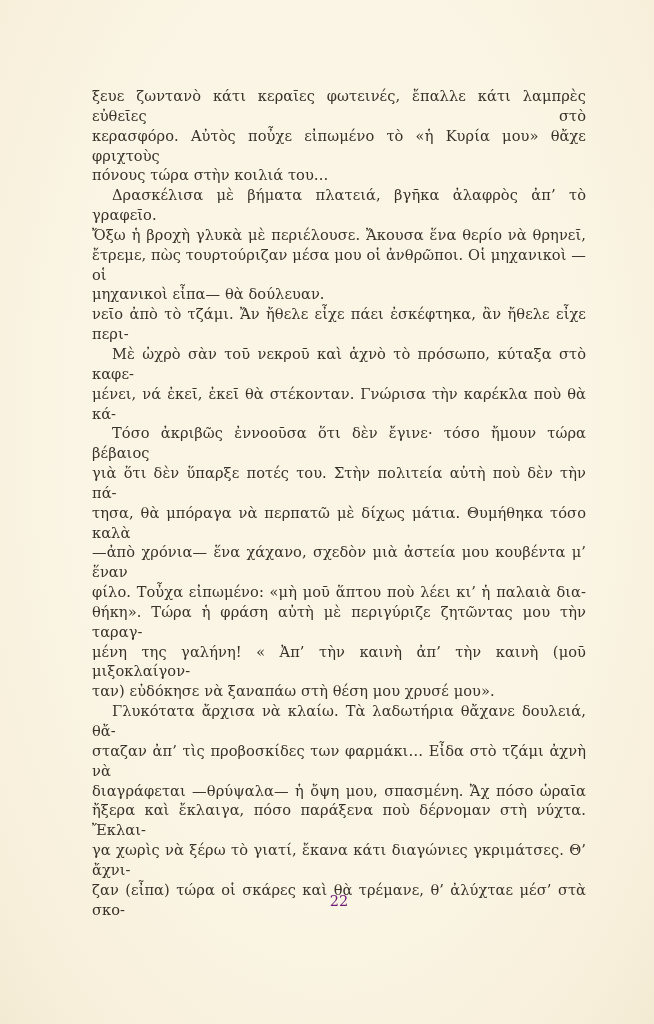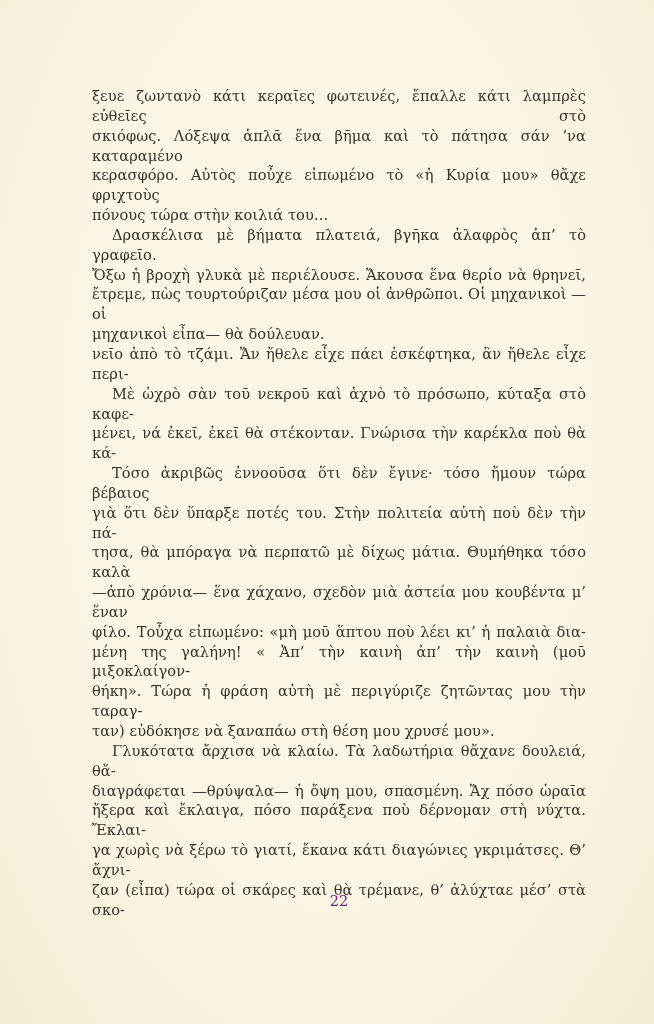--- a/index.html
+++ b/index.html
@@ -48,47 +48,47 @@
   }
 </style>
 </head>
 <body>
 
 <div class="page">
   <div class="text-body">
 
   <div class="para">
         <div class="line">ξευε ζωντανὸ κάτι κεραῖες φωτεινές, ἔπαλλε κάτι λαμπρὲς εὐθεῖες στὸ</div>
-        <div class="line">σκιόφως. Λόξεψα ἁπλᾶ ἕνα βῆμα καὶ τὸ πάτησα σάν ’να καταραμένο</div>
         <div class="line">κερασφόρο. Αὐτὸς ποὖχε εἰπωμένο τὸ «ἡ Κυρία μου» θἄχε φριχτοὺς</div>
         <div class="line last">πόνους τώρα στὴν κοιλιά του…</div>
       </div>
       <div class="para">
         <div class="line first">Δρασκέλισα μὲ βήματα πλατειά, βγῆκα ἀλαφρὸς ἀπ’ τὸ γραφεῖο.</div>
         <div class="line">Ὄξω ἡ βροχὴ γλυκὰ μὲ περιέλουσε. Ἄκουσα ἕνα θερίο νὰ θρηνεῖ,</div>
         <div class="line">ἔτρεμε, πὼς τουρτούριζαν μέσα μου οἱ ἀνθρῶποι. Οἱ μηχανικοὶ —οἱ</div>
         <div class="line last">μηχανικοὶ εἶπα— θὰ δούλευαν.</div>
       </div>
       <div class="para">
         <div class="line">νεῖο ἀπὸ τὸ τζάμι. Ἄν ἤθελε εἶχε πάει ἐσκέφτηκα, ἂν ἤθελε εἶχε περι-</div>
         <div class="line first">Μὲ ὠχρὸ σὰν τοῦ νεκροῦ καὶ ἁχνὸ τὸ πρόσωπο, κύταξα στὸ καφε-</div>
         <div class="line">μένει, νά ἐκεῖ, ἐκεῖ θὰ στέκονταν. Γνώρισα τὴν καρέκλα ποὺ θὰ κά-</div>
       </div>
       <div class="para">
         <div class="line first">Τόσο ἀκριβῶς ἐννοοῦσα ὅτι δὲν ἔγινε· τόσο ἤμουν τώρα βέβαιος</div>
         <div class="line">γιὰ ὅτι δὲν ὕπαρξε ποτές του. Στὴν πολιτεία αὐτὴ ποὺ δὲν τὴν πά-</div>
         <div class="line">τησα, θὰ μπόραγα νὰ περπατῶ μὲ δίχως μάτια. Θυμήθηκα τόσο καλὰ</div>
         <div class="line">—ἀπὸ χρόνια— ἕνα χάχανο, σχεδὸν μιὰ ἀστεία μου κουβέντα μ’ ἕναν</div>
         <div class="line">φίλο. Τοὖχα εἰπωμένο: «μὴ μοῦ ἅπτου ποὺ λέει κι’ ἡ παλαιὰ δια-</div>
+        <div class="line">θήκη». Τώρα ἡ φράση αὐτὴ μὲ περιγύριζε ζητῶντας μου τὴν ταραγ-</div>
         <div class="line">μένη της γαλήνη! « Ἀπ’ τὴν καινὴ ἀπ’ τὴν καινὴ (μοῦ μιξοκλαίγον-</div>
-        <div class="line">θήκη». Τώρα ἡ φράση αὐτὴ μὲ περιγύριζε ζητῶντας μου τὴν ταραγ-</div>
         <div class="line last">ταν) εὐδόκησε νὰ ξαναπάω στὴ θέση μου χρυσέ μου».</div>
       </div>
       <div class="para">
         <div class="line first">Γλυκότατα ἄρχισα νὰ κλαίω. Τὰ λαδωτήρια θἄχανε δουλειά, θἄ-</div>
+        <div class="line">σταζαν ἀπ’ τὶς προβοσκίδες των φαρμάκι… Εἶδα στὸ τζάμι ἀχνὴ νὰ</div>
         <div class="line">διαγράφεται —θρύψαλα— ἡ ὄψη μου, σπασμένη. Ἄχ πόσο ὡραῖα</div>
         <div class="line">ἤξερα καὶ ἔκλαιγα, πόσο παράξενα ποὺ δέρνομαν στὴ νύχτα. Ἔκλαι-</div>
         <div class="line">γα χωρὶς νὰ ξέρω τὸ γιατί, ἔκανα κάτι διαγώνιες γκριμάτσες. Θ’ ἄχνι-</div>
         <div class="line">ζαν (εἶπα) τώρα οἱ σκάρες καὶ θὰ τρέμανε, θ’ ἀλύχταε μέσ’ στὰ σκο-</div>
       </div>
     </div>
 
   <div class="page-number">22</div>
 </div>
 

